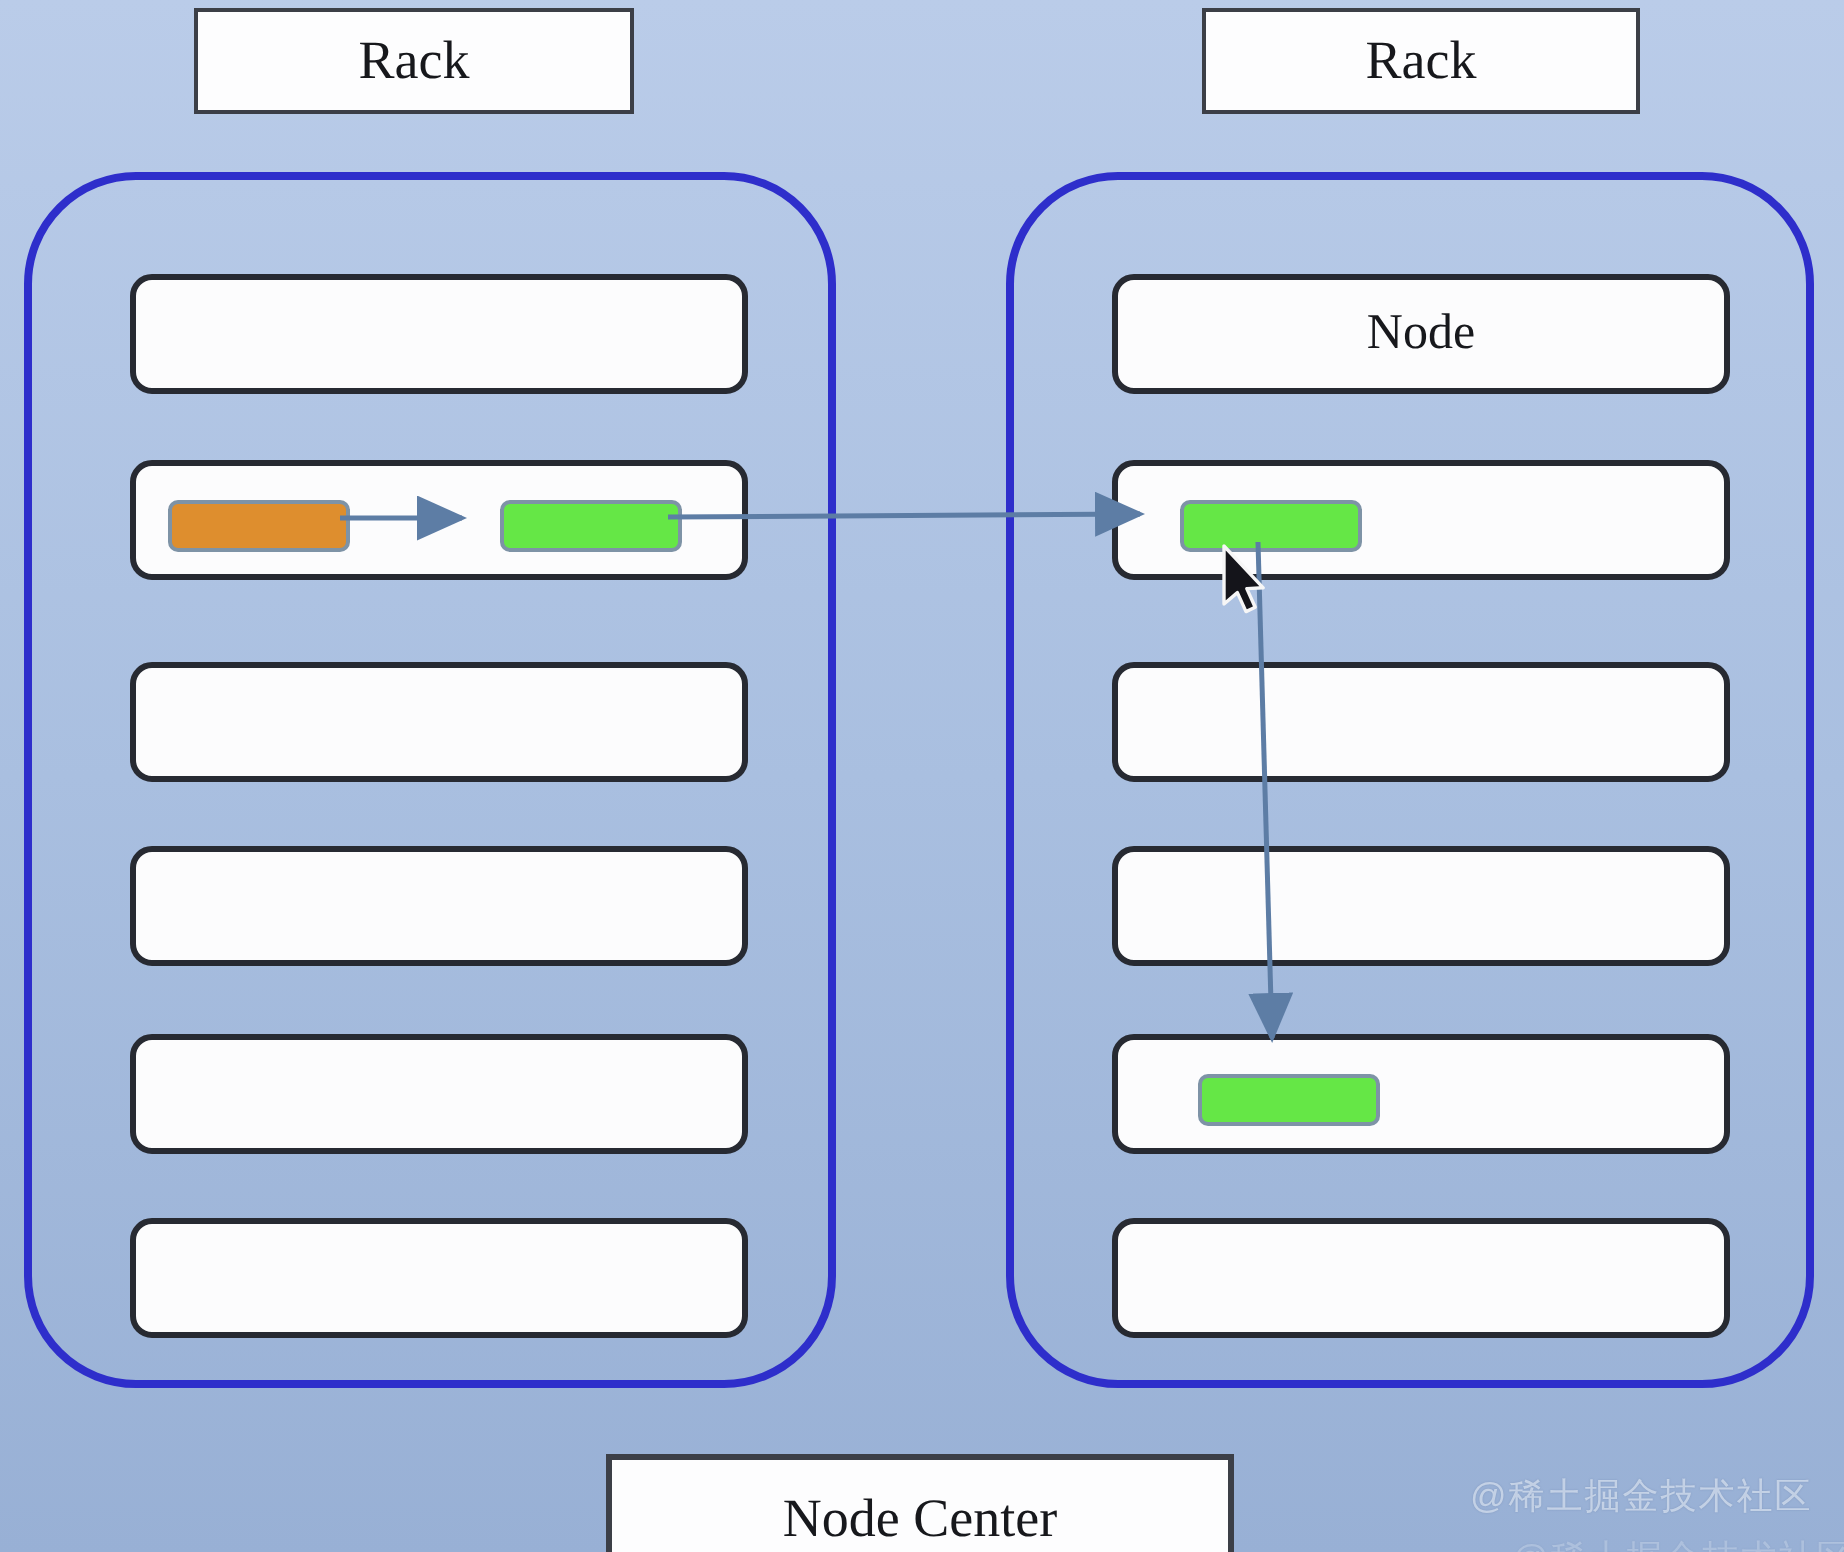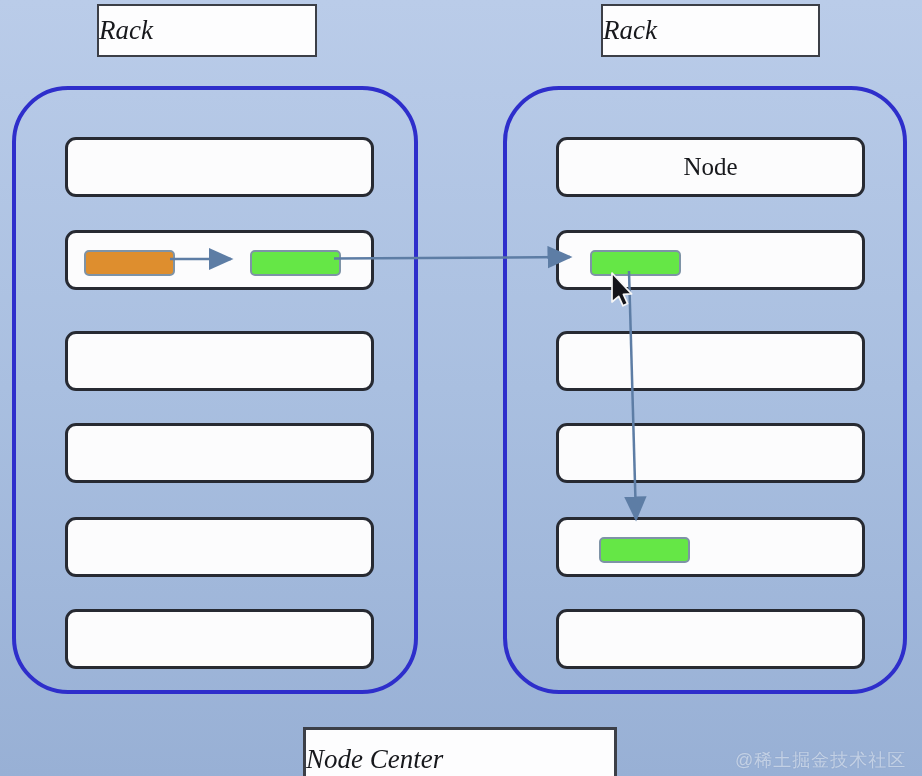--- a/index.html
+++ b/index.html
@@ -9,24 +9,24 @@
     overflow:hidden;
     font-family:"Liberation Serif","DejaVu Serif",serif;
     background:linear-gradient(180deg,var(--bg-top) 0%,var(--bg-mid) 50%,var(--bg-bottom) 100%);
   }
   
   .plain-label{
     position:absolute;
     background:var(--label-fill);
     border:2.5px solid var(--label-border);
     color:var(--text);
+    text-align:center;
     font-size:27px;
     box-sizing:border-box;
     z-index:4;
-    font-style:italic;
   }
   .rack-label-left{left:97px;top:4px;width:220px;height:53px;line-height:49px;}
   .rack-label-right{left:601px;top:4px;width:219px;height:53px;line-height:49px;}
   .dc-label{left:303px;top:727px;width:314px;height:60px;padding-top:14px;font-size:27px;border-width:3px;}
   
   .rack{
     position:absolute;
     width:406px;height:608px;
     border:4px solid var(--rack-border);
     border-radius:56px;
@@ -73,21 +73,20 @@
   
   .watermark{
     position:absolute;
     z-index:8;
     font-family:"Liberation Sans","DejaVu Sans",sans-serif;
     font-size:18px;
     letter-spacing:1px;
     color:rgba(233,240,250,0.62);
     text-shadow:0 0 1px rgba(90,110,150,0.35);
     white-space:nowrap;
-    margin-top:12px;
   }
   .watermark.main{left:735px;top:736px;}
   .watermark.partial{left:756px;top:767px;opacity:0.5;}
 </style>
 </head>
 <body>
 
 <div class="stage">
 
   <div class="plain-label rack-label-left">

